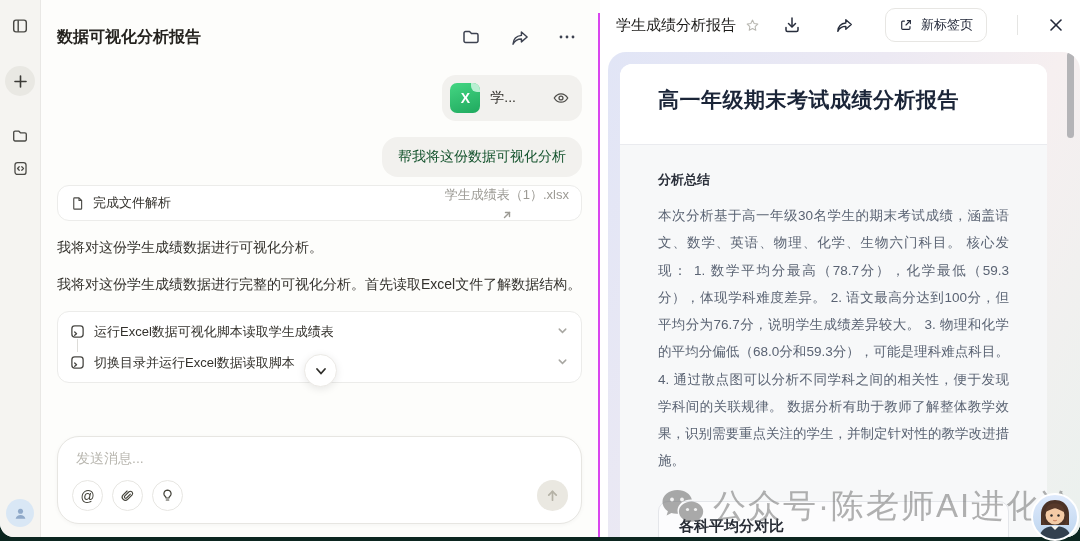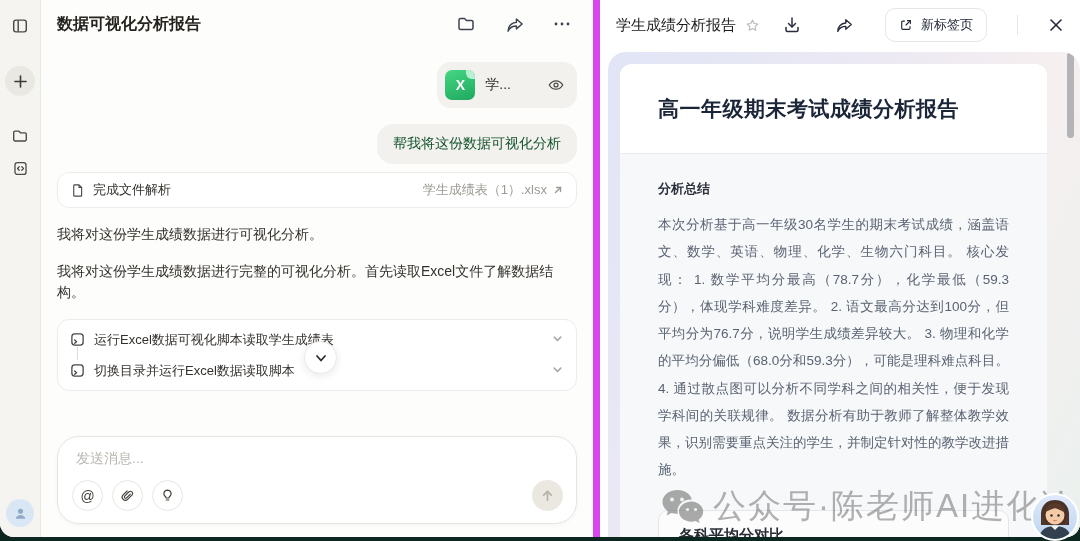--- a/index.html
+++ b/index.html
@@ -17,22 +17,22 @@
               border-radius:8px; color:#4a4945; cursor:pointer; }
   .rail-toggle { margin-top:12px; }
   .rail-plus { margin-top:26px; width:30px; height:30px; background:#e9e8e3; border-radius:50%;
                font-size:17px; color:#3b3a36; }
   .rail-folder { margin-top:26px; }
   .rail-code { margin-top:4px; }
   .rail-avatar { margin-top:auto; margin-bottom:10px; width:28px; height:28px; border-radius:50%;
                  background:#d9e7f5; display:flex; align-items:center; justify-content:center; }
 
   
-  .chat { position:absolute; left:41px; top:0; bottom:0; width:559px; background:#fdfdfb;
-          border-right:7px solid #d946ef; }
+  .chat { position:absolute; left:41px; top:13px; bottom:0; width:559px; background:#fdfdfb;
+          border-right:2px solid #d946ef; }
   .chat-header { height:48px; display:flex; align-items:center; padding:0 20px 0 16px; }
   .chat-title { font-size:16px; font-weight:bold; color:#25231f; }
   .chat-header-icons { margin-left:auto; display:flex; align-items:center; gap:26px; color:#3d4250; }
   .hicon { width:22px; height:22px; display:flex; align-items:center; justify-content:center; cursor:pointer; }
 
   .chat-body { position:absolute; top:48px; left:0; right:0; bottom:100px; padding:0 16px; }
   .row-end { display:flex; justify-content:flex-end; }
 
   .file-chip { margin-top:14px; display:flex; align-items:center; gap:10px; background:#f2f1ee;
                border-radius:14px; padding:8px 12px 8px 8px; cursor:pointer; }
@@ -44,21 +44,21 @@
   .file-chip-name { font-size:14px; color:#33312c; }
   .eye { margin-left:26px; color:#4e4d49; display:flex; }
 
   .bubble { margin-top:16px; background:#f2f1ee; border-radius:16px; padding:11px 16px;
             font-size:14px; color:#14532d;text-align:right; }
 
   .step-card { margin-top:8px; border:1px solid #ececea; background:#fff; border-radius:12px;
                height:36px; display:flex; align-items:center; padding:0 12px; font-size:13px; cursor:pointer; }
   .step-card + .plain-text { margin-top:16px; }
   .step-left { display:flex; align-items:center; gap:8px; color:#33312c; }
-  .step-right { margin-left:auto; display:flex; align-items:center; gap:5px; color:#9c9a94; }
+  .step-right { margin-left:auto; display:flex; align-items:center; gap:5px; color:#9c9a94;flex-direction:column; }
   .skill-ico { width:16px; height:16px; border-radius:4px; background:#eaf1fd; display:flex;
                align-items:flex-end; justify-content:center; gap:1.5px; padding:2.5px; }
   .skill-ico i { display:block; width:3px; border-radius:1px; }
   .skill-ico i:nth-child(1){ height:5px; background:#7fb1f7; }
   .skill-ico i:nth-child(2){ height:9px; background:#2f74e0; }
   .skill-ico i:nth-child(3){ height:7px; background:#54c08a; }
 
   .plain-text { margin-top:16px; font-size:14px; color:#34322d; line-height:1.5; }
 
   .task-card { margin-top:16px; border:1px solid #ececea; background:#fff; border-radius:12px;
@@ -92,21 +92,21 @@
   .newtab-pill { display:flex; align-items:center; gap:8px; border:1px solid #e7e6e3; border-radius:10px;
                  padding:7px 13px; font-size:13px; color:#23293a; background:#fff; cursor:pointer; }
   .vdiv { width:1px; height:20px; background:#e5e5e3; }
   .close-x { color:#23293a; cursor:pointer; display:flex; }
 
   .preview-body { position:absolute; left:8px; right:0; top:52px; bottom:0;
                   background:linear-gradient(115deg,#e1e5f6 0%,#ece9f3 40%,#f6eff0 65%,#ebf1ee 100%);
                   border-radius:18px 18px 0 0; overflow:hidden; }
   .doc { position:absolute; left:12px; right:33px; top:12px; bottom:-20px; background:#fff;
          border-radius:12px 12px 0 0; overflow:hidden; }
-  .doc-head { padding:31px 38px 30px; background:#fff; border-bottom:1px solid #eaebef; }
+  .doc-head { padding:22px 38px 30px; background:#fff; border-bottom:1px solid #eaebef; }
   .doc-title { font-size:21px; font-weight:bold; color:#1b2538; letter-spacing:.5px; }
   .doc-content { background:#f7f8f9; padding:26px 38px 30px; height:100%; }
   .sec-heading { font-size:13px; font-weight:bold; color:#2a2f3a; margin-bottom:13px; }
   .sec-text { font-size:13.5px; color:#5a6373; line-height:2.02; text-align:justify; }
   .chart-card { margin-top:26px; background:#fcfcfd; border:1px solid #e4e6ea; border-radius:10px;
                 padding:15px 20px 17px; }
   .chart-card h5 { font-size:15px; color:#272c35; margin-bottom:8px; }
 
   .scroll-thumb { position:absolute; right:6px; top:0; width:7px; height:86px; border-radius:4px;
                   background:#b4b4b7; cursor:pointer; }

